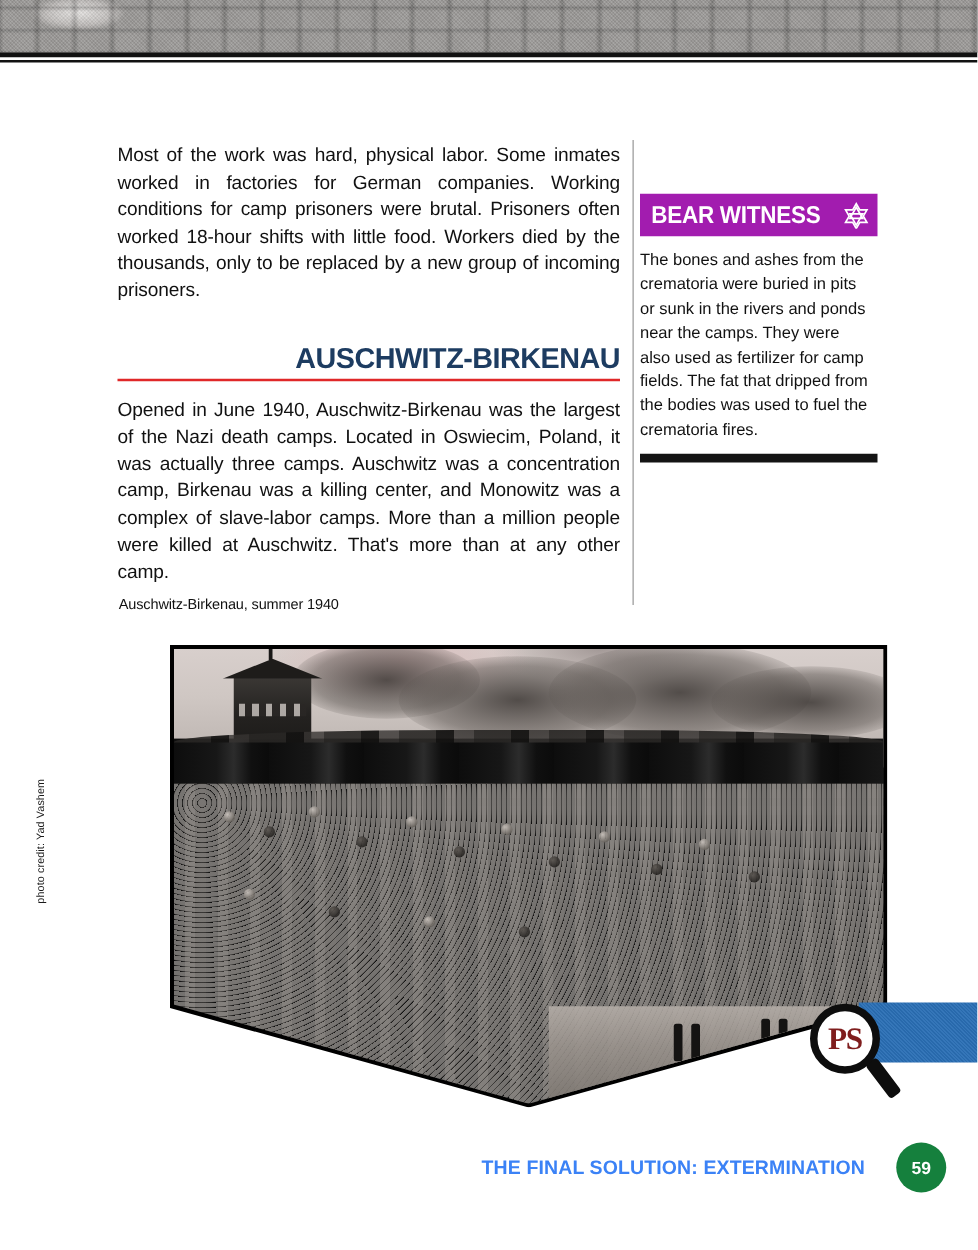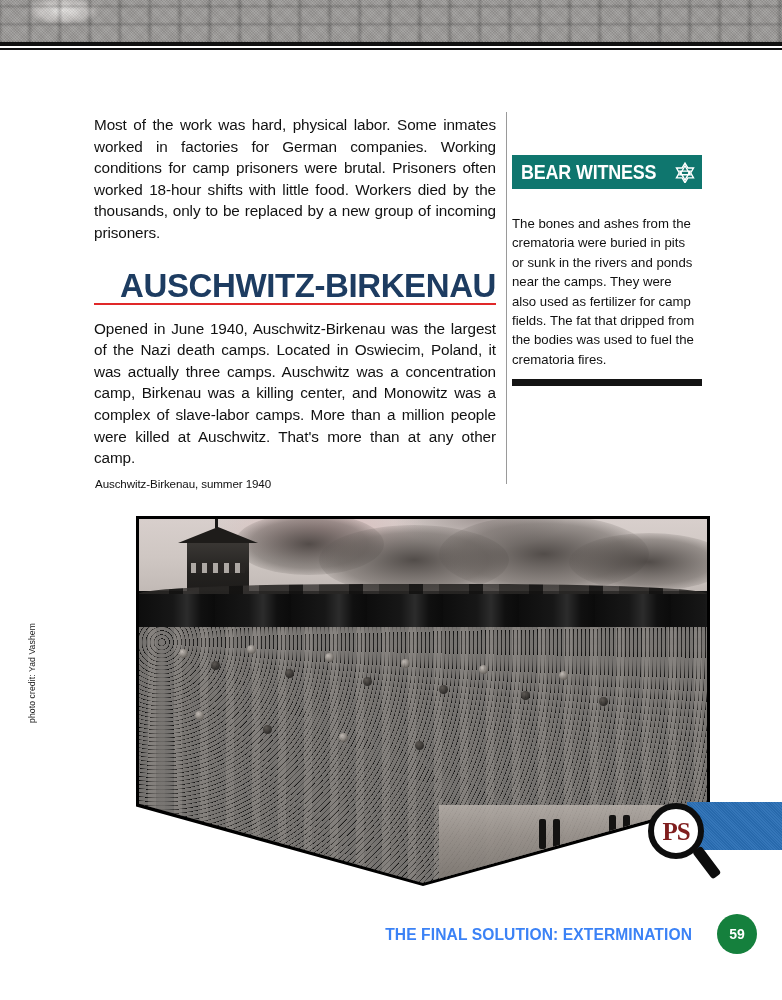--- a/index.html
+++ b/index.html
@@ -62,61 +62,61 @@
     line-height: 21.6px;
     text-align: justify;
     letter-spacing: -0.1px;
     margin: 0;
     color: #111;
   }
   #intro-paragraph { margin-bottom: 0; }
 
   #section-heading {
     margin: 28px 0 0 0;
-    font-size: 33px;
+    font-size: 23px;
     font-weight: bold;
     letter-spacing: -0.4px;
     text-align: right;
     color: #1d3c61;
     line-height: 28px;
   }
   #heading-rule {
     margin-top: 3px;
     width: 402px; height: 2px;
     background: #e02829;
   }
   #auschwitz-paragraph { margin-top: 13px; }
 
   
   #bear-witness-box {
     position: absolute;
     left: 512px; top: 155px;
     width: 190px;
   }
   #bear-witness-header {
-    background: #0f766e;
+    background: #a21caf;
     height: 34px;
     display: flex;
     align-items: center;
     padding: 0 9px;
     box-sizing: border-box;
   }
   #bear-witness-title {
     color: #fff;
     font-size: 19.5px;
     font-weight: bold;
     letter-spacing: -0.2px;
     font-stretch: condensed;
     transform: scaleX(.92);
     transform-origin: left center;
     white-space: nowrap;
   }
   #star-icon { margin-left: 6px; display: flex; align-items: center; }
   #bear-witness-text {
-    margin-top: 25px;
+    margin-top: 9px;
     font-size: 13.2px;
     line-height: 19.4px;
     color: #111;
     padding-right: 4px;
   }
   #bear-witness-rule {
     margin-top: 10px;
     width: 190px; height: 7px;
     background: #141414;
   }

